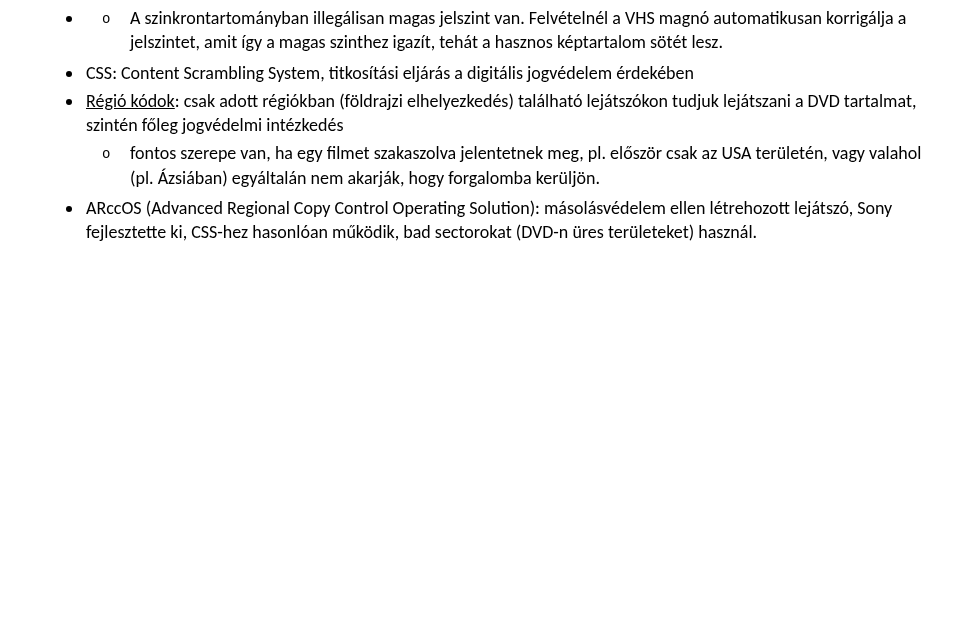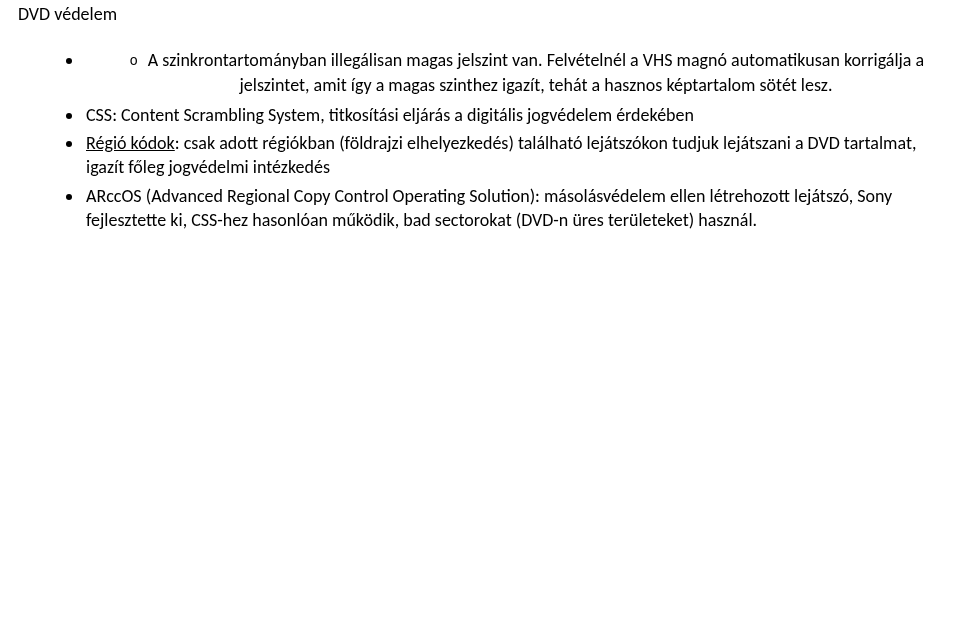--- a/index.html
+++ b/index.html
@@ -27,21 +27,20 @@
     padding-left: 66px;
   }
   ul.top > li {
     margin: 0 0 4px 0;
     padding-left: 2px;
   }
   ul.sub {
     list-style: none;
     margin: 4px 0 6px 0;
     padding-left: 44px;
-    text-align: center;
   }
   ul.sub > li {
     margin: 0 0 4px 0;
   }
   ul.sub > li::before {
     content: "o";
     display: inline-block;
     width: 28px;
     margin-left: -28px;
     font-family: "Courier New", monospace;
@@ -57,28 +56,30 @@
     margin-top: 12px;
   }
 </style>
 </head>
 <body>
 
 <div class="page">
 
 
 
-  <div class="section">DVD védelem</div>
 
   <ul class="top">
     <li>
       <ul class="sub">
         <li>A szinkrontartományban illegálisan magas jelszint van. Felvételnél a VHS magnó automatikusan korrigálja a jelszintet, amit így a magas szinthez igazít, tehát a hasznos képtartalom sötét lesz.</li>
       </ul>
     </li>
     <li>CSS: Content Scrambling System, titkosítási eljárás a digitális jogvédelem érdekében</li>
     <li>
-      <span class="u">Régió kódok</span><span>: csak adott régiókban (földrajzi elhelyezkedés) található lejátszókon tudjuk lejátszani a DVD tartalmat, igazít főleg jogvédelmi intézkedés</span>
+      <span class="u">Régió kódok</span><span>: csak adott régiókban (földrajzi elhelyezkedés) található lejátszókon tudjuk lejátszani a DVD tartalmat, szintén főleg jogvédelmi intézkedés</span>
+      <ul class="sub">
+        <li>fontos szerepe van, ha egy filmet szakaszolva jelentetnek meg, pl. először csak az USA területén, vagy valahol (pl. Ázsiában) egyáltalán nem akarják, hogy forgalomba kerüljön.</li>
+      </ul>
     </li>
     <li>ARccOS (Advanced Regional Copy Control Operating Solution): másolásvédelem ellen létrehozott lejátszó, Sony fejlesztette ki, CSS-hez hasonlóan működik, bad sectorokat (DVD-n üres területeket) használ.</li>
   </ul>
 
 </div>
 
 </body></html>

